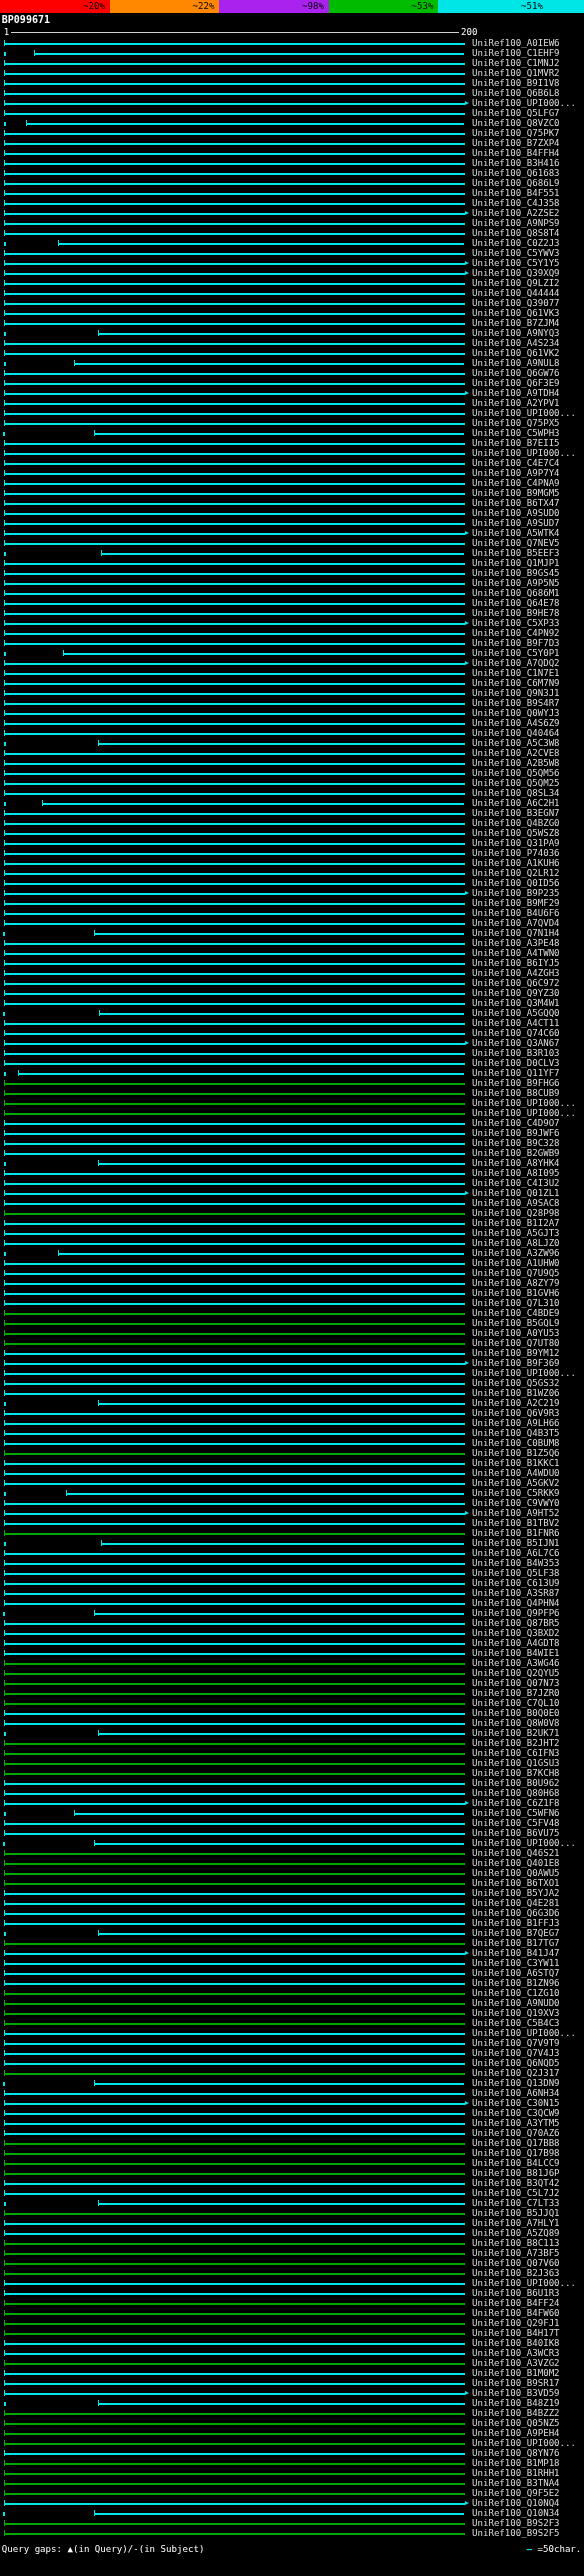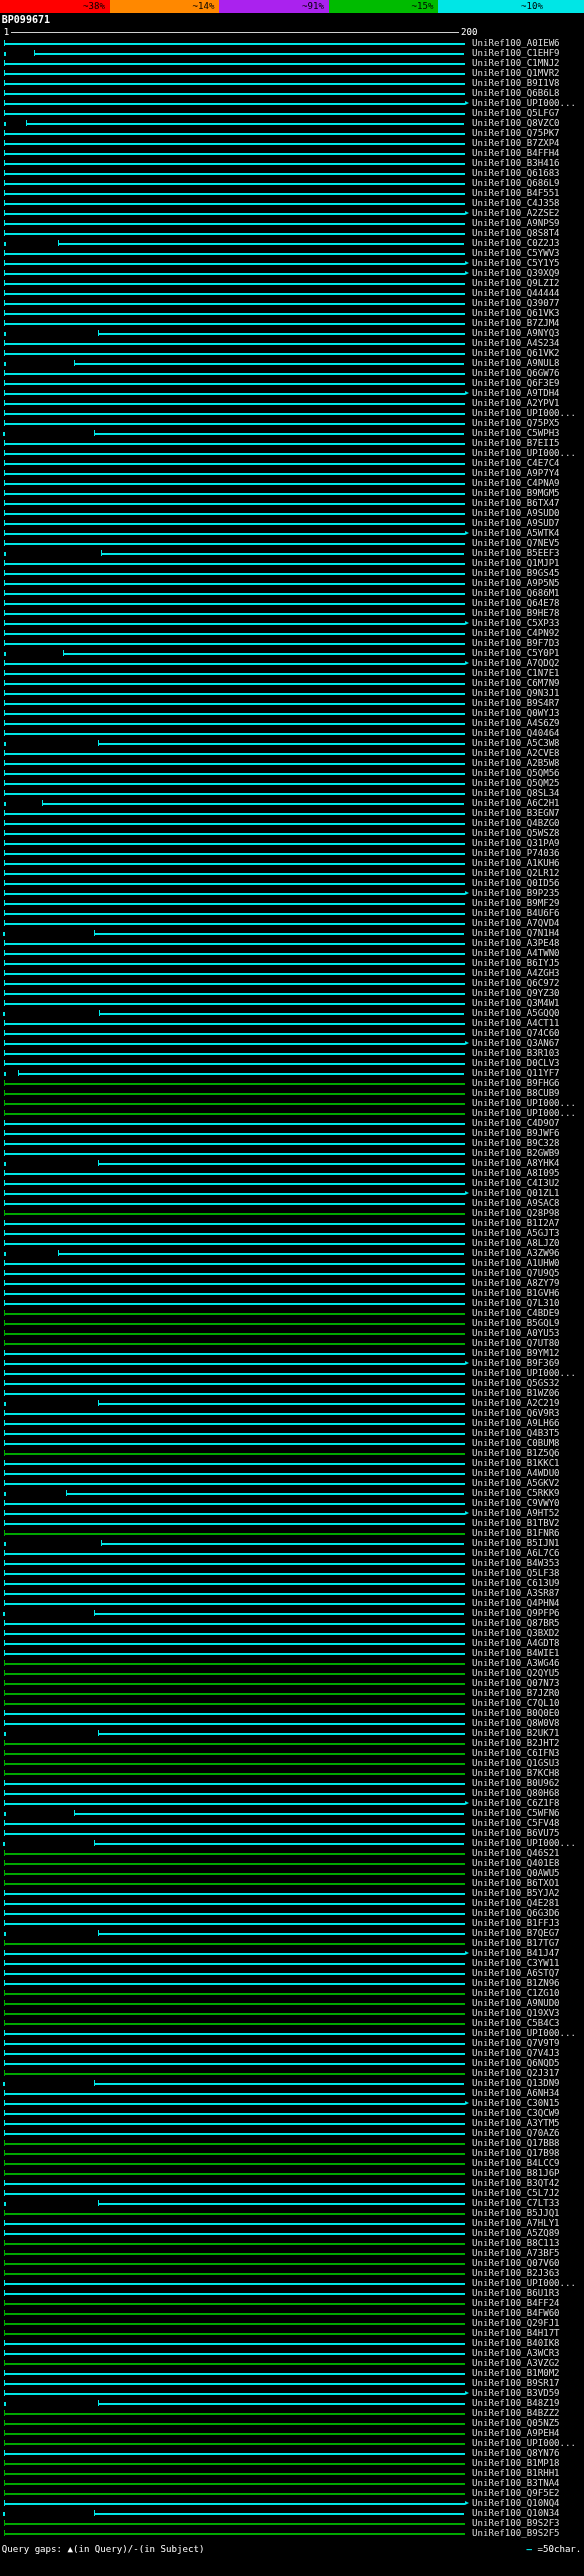--- a/index.html
+++ b/index.html
@@ -34,33 +34,33 @@
   .legendbar{position:relative;height:14.6px;margin-top:3.7px;color:#fff;font-size:9.1px;line-height:14.6px}
   .legend-left{position:absolute;left:1.8px}
   .legend-right{position:absolute;right:3.7px}
   .legend-right .dash{color:#00e6e6;font-weight:bold}
 </style>
 </head>
 <body>
 
 <div class="scalebar" id="scalebar">
     <div class="seg" style="background: rgb(255, 0, 0);">
-      <span>~38%</span>
+      <span>~20%</span>
     </div>
     <div class="seg" style="background: rgb(255, 136, 0);">
-      <span>~14%</span>
+      <span>~22%</span>
     </div>
     <div class="seg" style="background: rgb(170, 34, 238);">
-      <span>~91%</span>
+      <span>~98%</span>
     </div>
     <div class="seg" style="background: rgb(0, 187, 0);">
-      <span>~15%</span>
+      <span>~53%</span>
     </div>
     <div class="seg" style="background: rgb(0, 230, 230);">
-      <span>~10%</span>
+      <span>~51%</span>
     </div>
   </div>
 
 <div class="queryname">BP099671</div>
 <div class="ruler">
   <span class="qstart">1</span>
   <div class="qline"></div>
   <span class="qend">200</span>
 </div>
 

